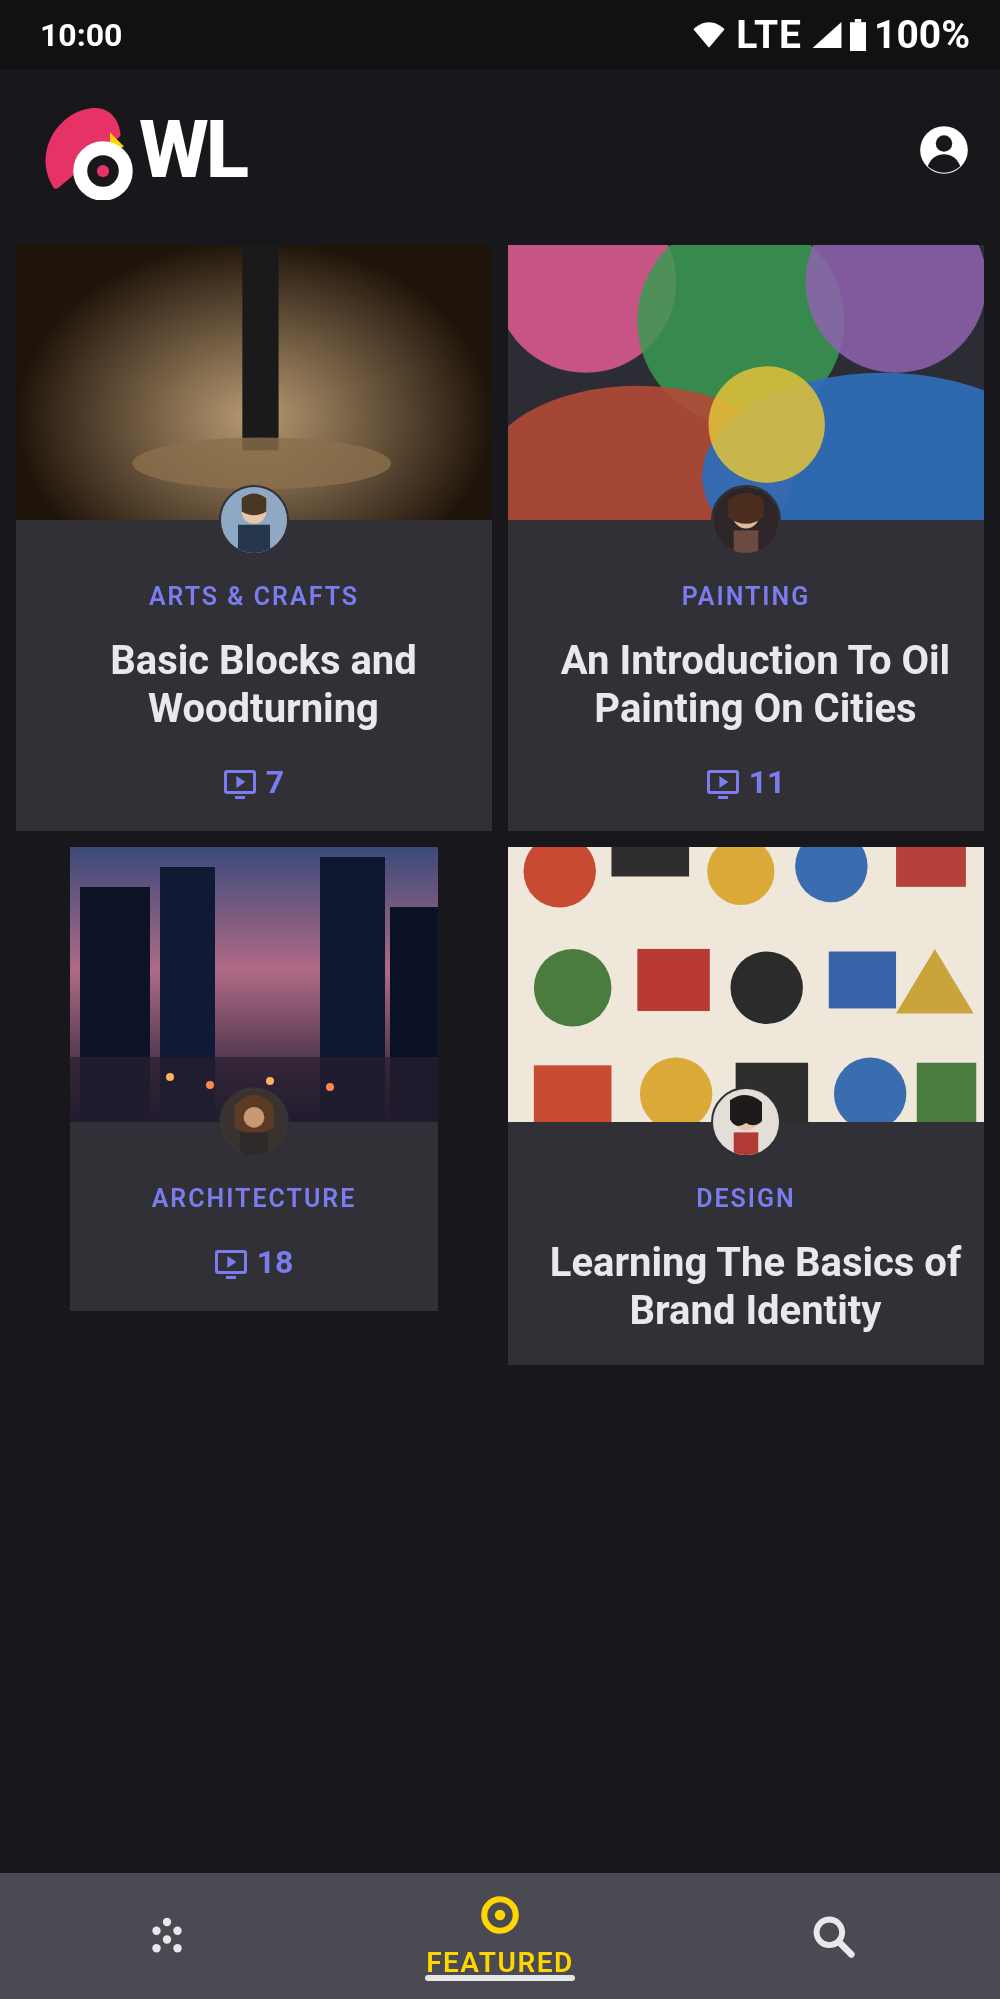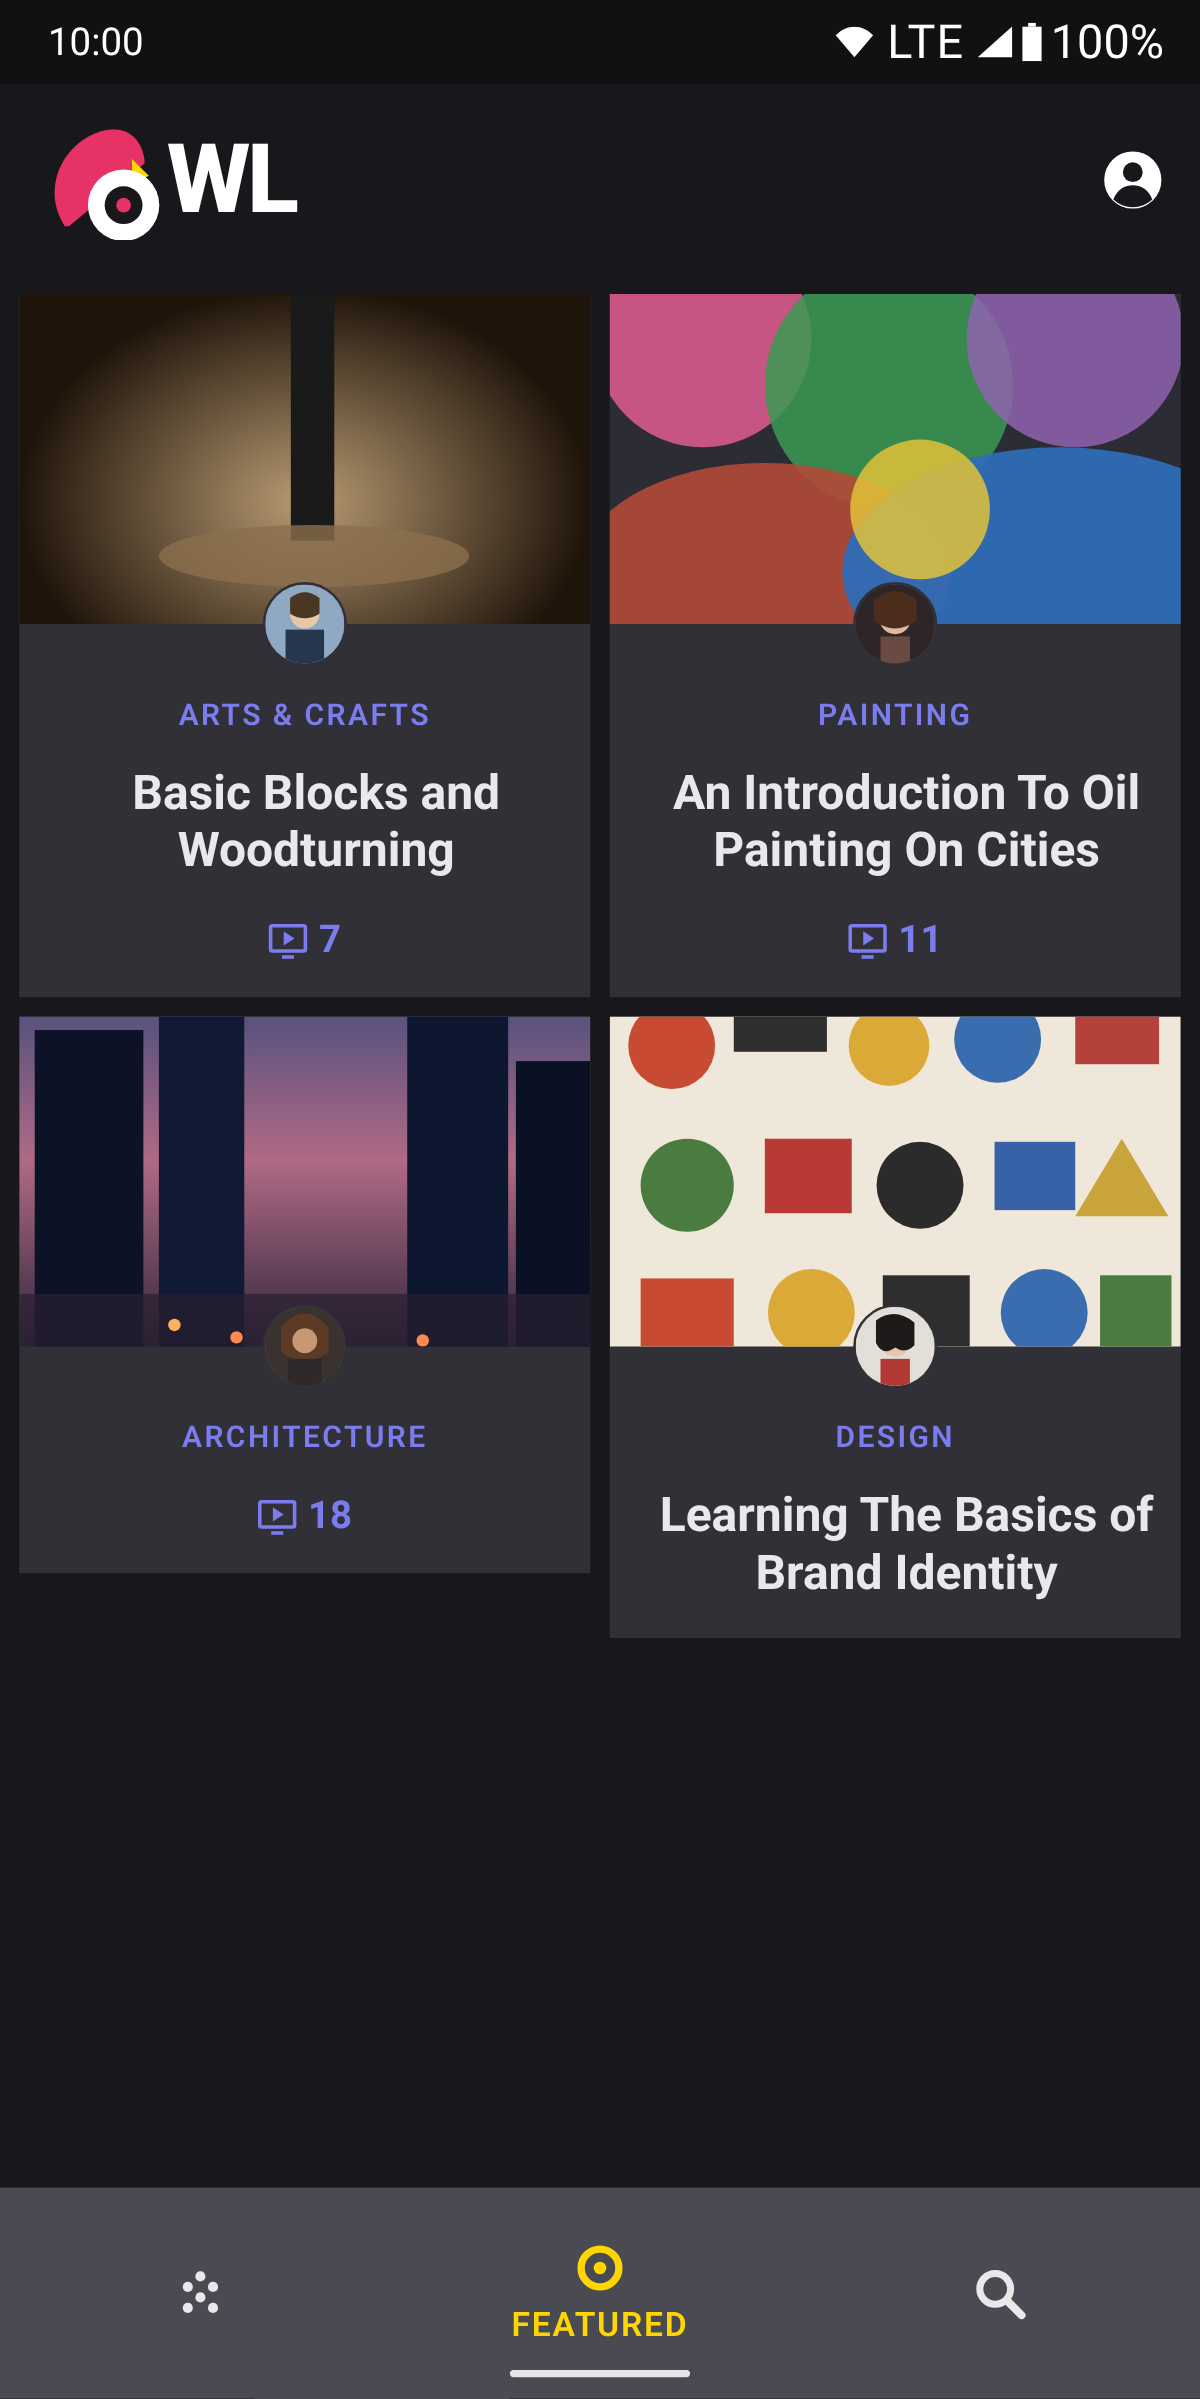--- a/index.html
+++ b/index.html
@@ -11,40 +11,40 @@
     color: #fff;
     overflow: hidden;
     position: relative;
   }
   .status-bar {
     display: flex;
     justify-content: space-between;
     align-items: center;
     padding: 12px 30px 12px 40px;
     font-size: 32px;
-    font-weight: 400;
+    font-weight: 700;
     background: #111113;
   }
   .status-right { display: flex; align-items: center; gap: 6px; font-size: 39px; }
   .status-right .lte { letter-spacing: 1px; margin: 0 4px; }
   .header {
     display: flex;
     justify-content: space-between;
     align-items: center;
     padding: 30px 30px 45px 40px;
   }
   .logo { display: flex; align-items: center; gap: 12px; }
   .logo-text { font-size: 80px; font-weight: 800; letter-spacing: -3px; color: #fff; }
   .profile-icon { width: 52px; height: 52px; }
   .feed {
     display: flex;
     gap: 16px;
     padding: 0 16px;
   }
-  .col { flex: 1; display: flex; flex-direction: column; gap: 16px; }
+  .col { flex: 1; display: flex; flex-direction: column; gap: 16px; align-items: center; }
   .card {
     background: #303036;
     overflow: hidden;
     display: flex;
     flex-direction: column;
     align-items: center;
     text-align: center;
     padding-bottom: 30px;
   }
   .card-hero {
@@ -105,21 +105,21 @@
   }
   .video-icon::after {
     content: "";
     position: absolute;
     bottom: -8px; left: 50%; transform: translateX(-50%);
     width: 10px; height: 3px; background: #7b7def;
   }
   .bottom-nav {
     position: absolute;
     bottom: 0; left: 0; right: 0;
-    height: 176px;
+    height: 126px;
     background: #4a4a53;
     display: flex;
   }
   .nav-item {
     flex: 1;
     display: flex;
     flex-direction: column;
     align-items: center;
     justify-content: center;
     gap: 10px;

